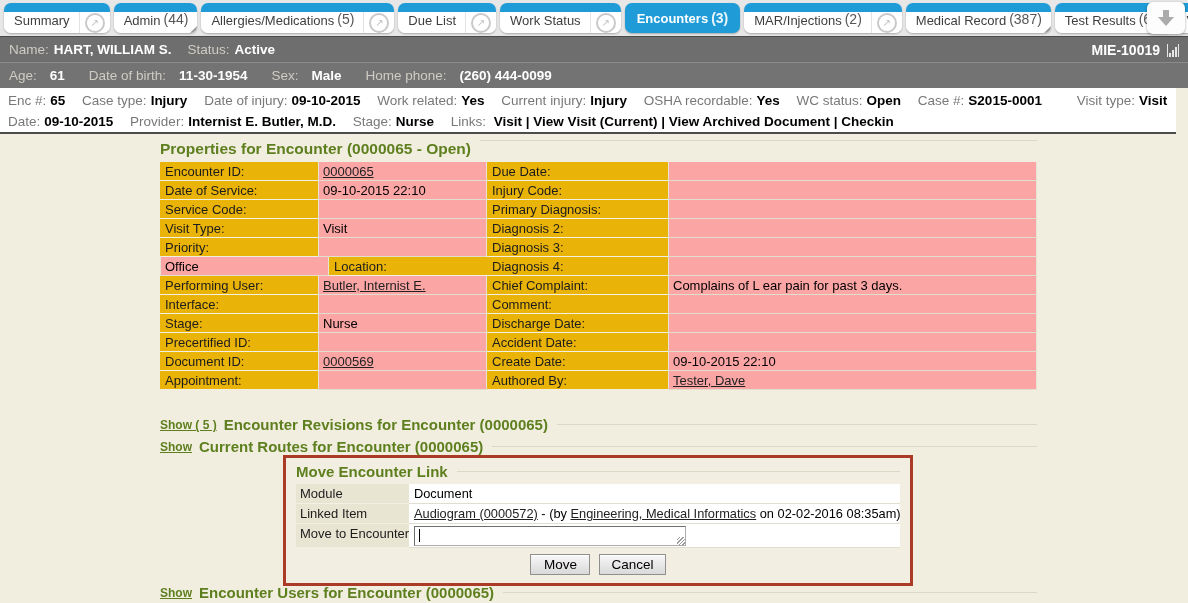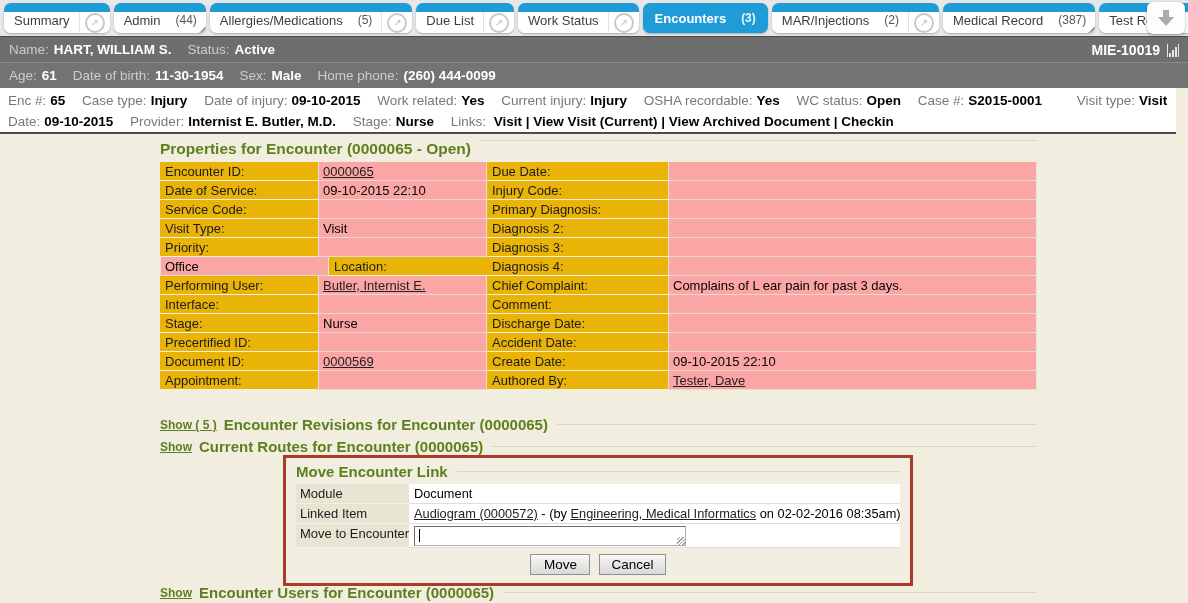--- a/index.html
+++ b/index.html
@@ -9,21 +9,21 @@
     -webkit-font-smoothing:antialiased;
   }
   
   .tabbar{position:absolute;top:0;left:0;right:0;height:36px;background:#e7e7e7;}
   .tabs{display:flex;gap:4px;padding:3px 16px 0 4px;align-items:flex-start;}
   .tab{position:relative;height:30px;border-radius:7px;overflow:hidden;flex:none;
        background:linear-gradient(to bottom,#1f9cd8 0,#1f9cd8 9px,#ffffff 9px);
        box-shadow:0 1px 2px rgba(0,0,0,.28);display:flex;align-items:stretch;cursor:pointer;}
   .tab-main{display:flex;align-items:flex-end;padding:0 9px 5px 10px;white-space:nowrap;}
   .tab-label{font-size:13px;color:#3e3e3e;}
-  .tab-count{font-size:12px;color:#565656;margin-left:15px;padding-bottom:1px;}
+  .tab-count{font-size:14px;color:#565656;margin-left:3px;padding-bottom:1px;}
   .tab-ext{width:30px;display:flex;align-items:center;justify-content:center;
            border-left:1px solid #e3e3e3;margin-top:9px;}
   .ext-icon{width:16px;height:16px;border-radius:50%;border:2px solid #c9c9c9;color:#bcbcbc;
             font-size:10px;line-height:16px;display:flex;align-items:center;justify-content:center;}
   .tab.active{background:#1f9cd8;}
   .tab.active .tab-main{align-items:center;padding:0 12px;}
   .tab.active .tab-label{color:#fff;font-weight:bold;}
   .tab.active .tab-count{color:#eaf6fc;font-weight:bold;}
   .fold::after{content:"";position:absolute;right:0;bottom:0;width:0;height:0;
                border-style:solid;border-width:0 0 7px 7px;
@@ -31,21 +31,21 @@
   .more-btn{position:absolute;right:3px;top:2px;width:38px;height:32px;background:#fdfdfd;
             border-radius:6px;box-shadow:0 1px 3px rgba(0,0,0,.35);display:flex;flex-direction:column;
             align-items:center;justify-content:center;cursor:pointer;z-index:5;}
   .dn-stem{width:6px;height:7px;background:#ababab;}
   .dn-head{width:0;height:0;border-left:8px solid transparent;border-right:8px solid transparent;
            border-top:9px solid #ababab;}
   
   .gbar{position:absolute;left:0;right:0;color:#fff;display:flex;align-items:center;
         padding:0 9px;font-size:13.5px;box-sizing:border-box;}
   .bar1{top:36px;height:26px;background:#6f6e6e;border-top:1px solid #4a4a4a;}
-  .bar2{top:62px;height:26px;background:#747373;border-top:1px solid #8b8b8b;}
+  .bar2{top:62px;height:26px;background:#747373;border-top:1px solid #8b8b8b;gap:8px;}
   .glab{color:#cfccc4;margin-right:5px;}
   .gval{color:#ffffff;font-weight:bold;margin-right:16px;}
   .bar-right{margin-left:auto;display:flex;align-items:center;gap:7px;}
   .chart-id{font-weight:bold;font-size:14px;}
   .sig-icon{display:flex;align-items:flex-end;gap:1px;height:14px;cursor:pointer;}
   .sig-icon i{display:block;width:2px;background:#e8e8e8;}
   
   .enc-strip{position:absolute;top:88px;left:0;right:12px;height:46px;background:#fff;
              border-bottom:2px solid #4c4c4c;box-sizing:border-box;padding:2px 8px;font-size:13.5px;}
   .enc-row{height:21px;line-height:21px;white-space:nowrap;}

